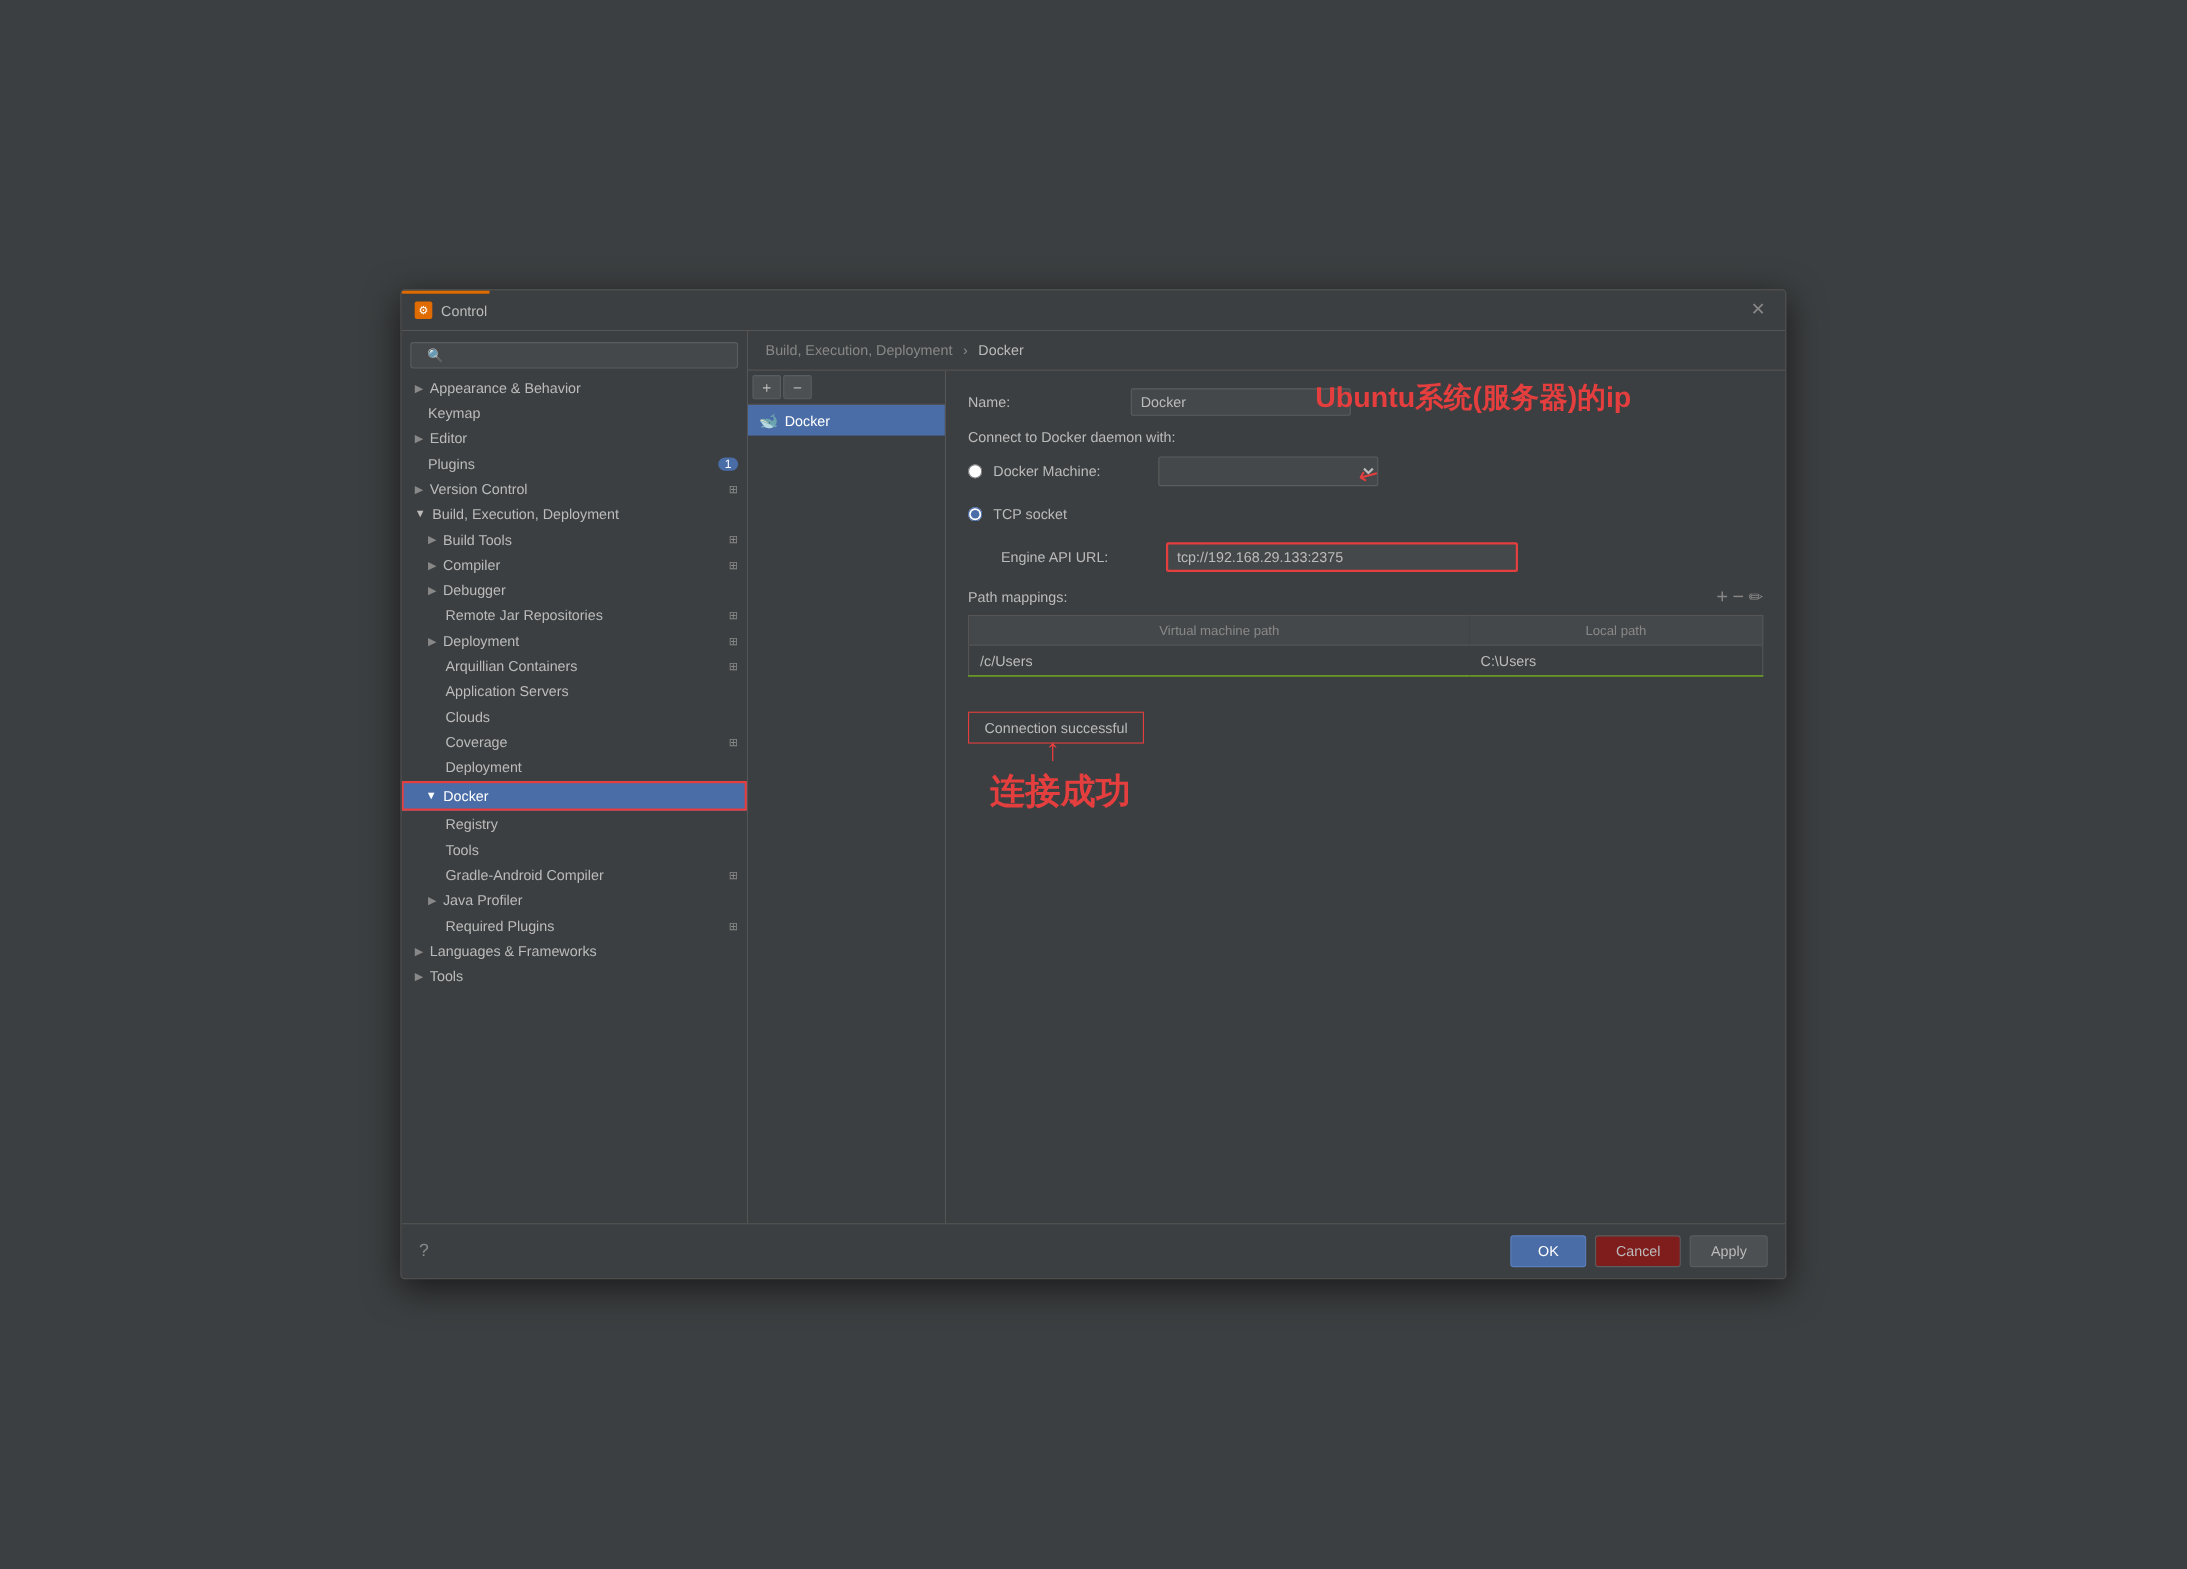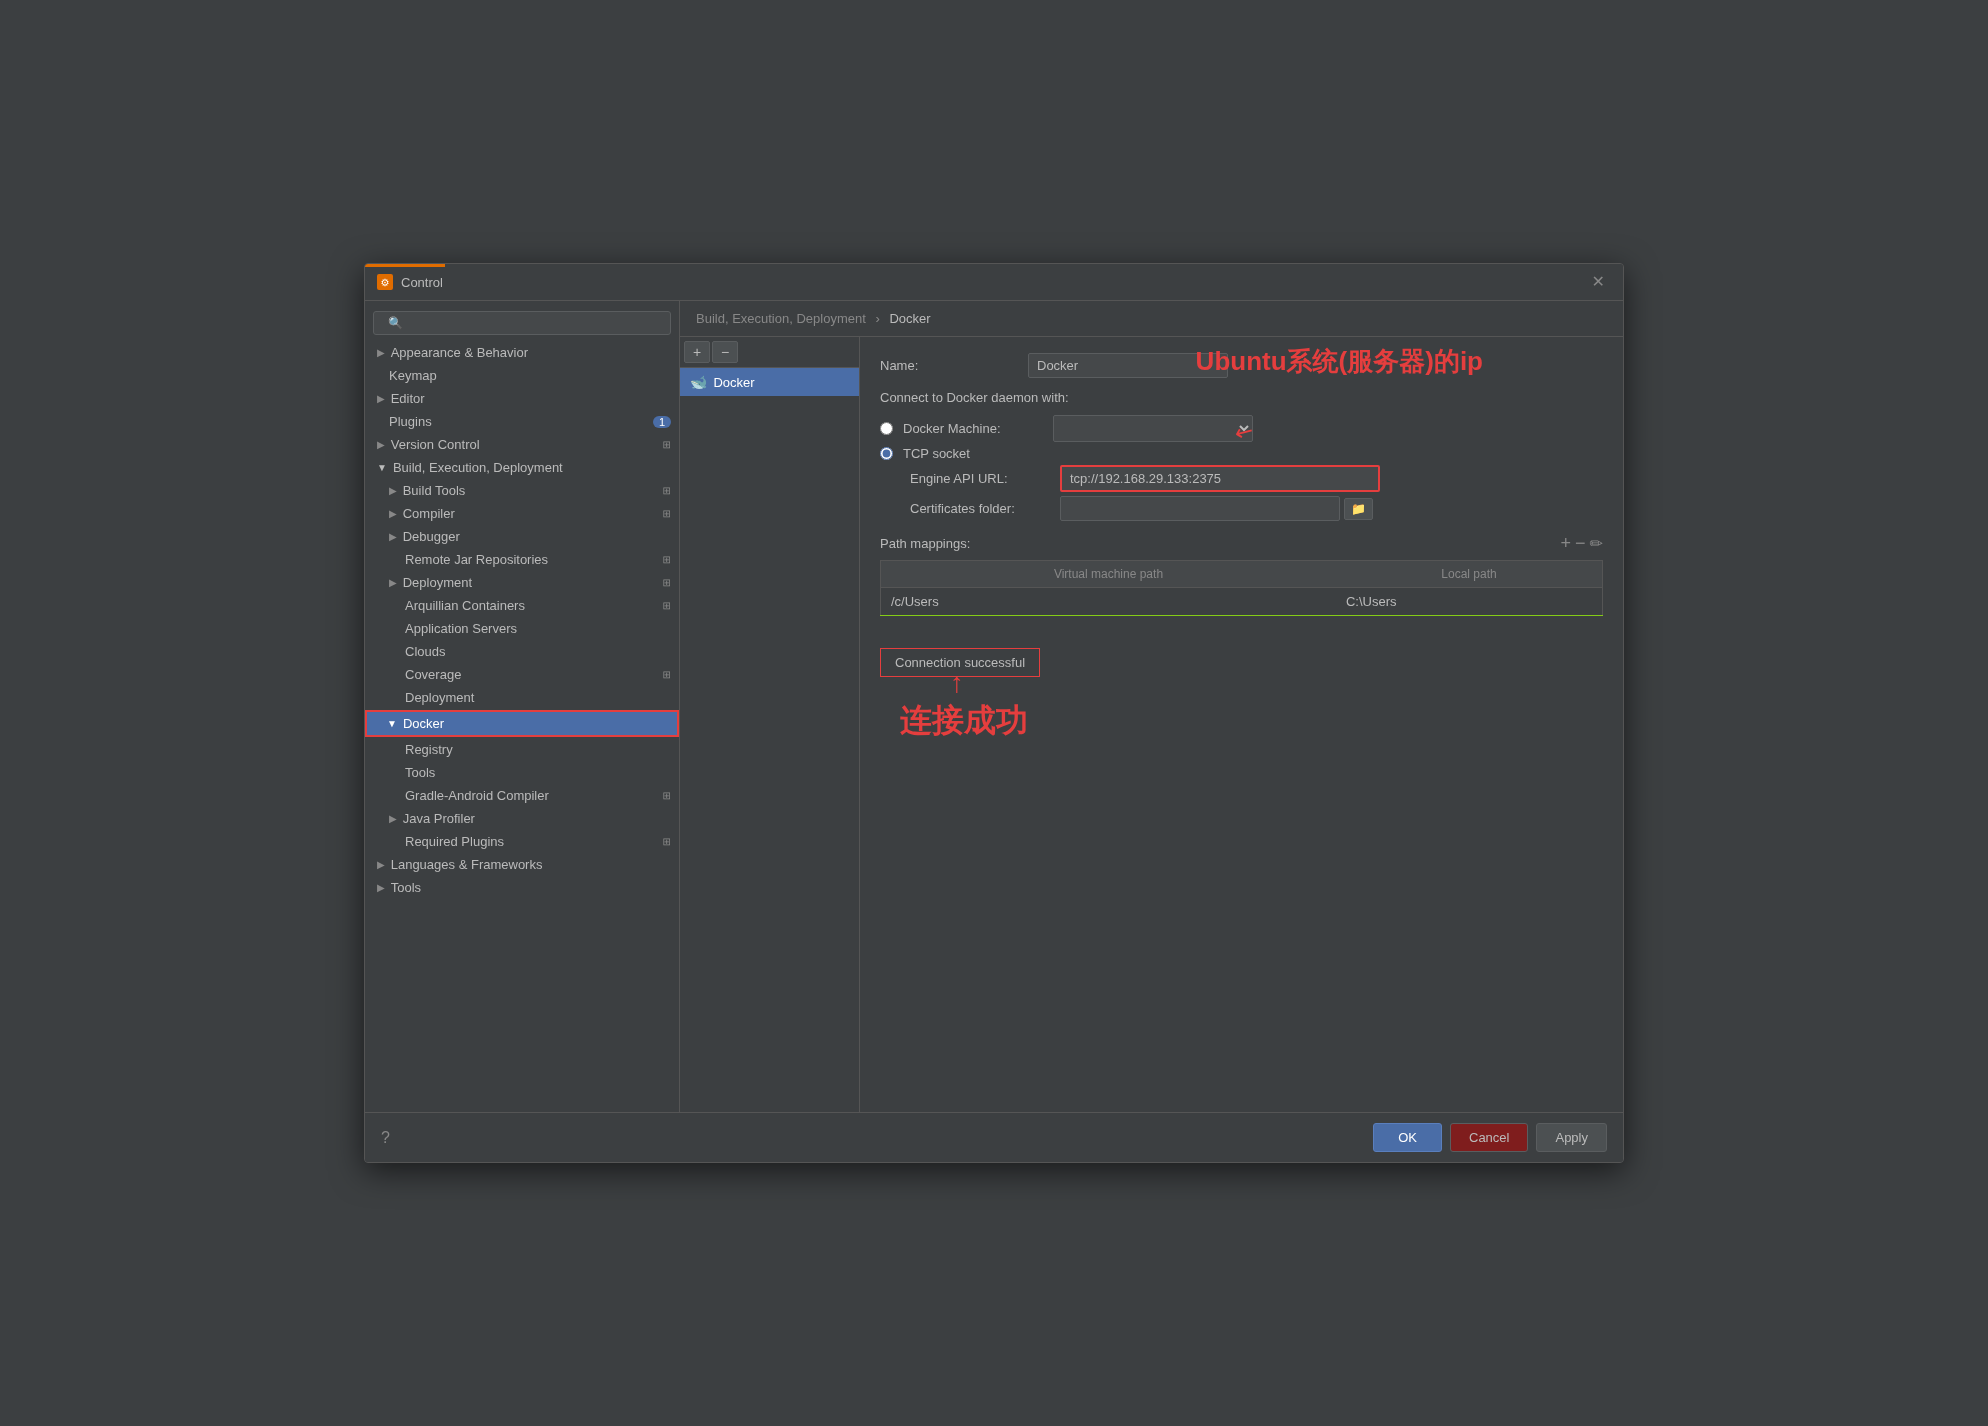--- a/index.html
+++ b/index.html
@@ -212,21 +212,21 @@
       outline: none;
     }
     .section-title {
       color: #bbbbbb;
       font-size: 13px;
       margin-bottom: 10px;
     }
     .radio-group {
       display: flex;
       flex-direction: column;
-      gap: 4px;
+      gap: 18px;
       margin-bottom: 12px;
       margin-left: 0;
     }
     .radio-row {
       display: flex;
       align-items: center;
       gap: 10px;
     }
     .radio-input {
       accent-color: #4a6da7;
@@ -561,27 +561,20 @@
             <div class="radio-row">
               <input type="radio" name="connection" class="radio-input" checked="" style="">
               <span class="radio-label">TCP socket</span>
             </div>
 
             <div class="radio-row" style="padding-left: 30px">
               <span class="form-label">Engine API URL:</span>
               <input type="text" class="url-input highlighted" value="tcp://192.168.29.133:2375" style="">
             </div>
 
-            <div class="radio-row" style="padding-left: 30px">
-              <span class="form-label">Certificates folder:</span>
-              <div class="folder-input-row">
-                <input type="text" class="folder-input" style="">
-                <button class="folder-btn">📁</button>
-              </div>
-            </div>
           </div>
 
           
           <div>
             <div style="display:flex; align-items:center; margin-bottom:4px;">
               <span class="section-title" style="margin-bottom:0">Path mappings:</span>
               <span style="margin-left:auto; color:#888; cursor:pointer; font-size:18px; margin-right:4px;">+</span>
               <span style="color:#888; cursor:pointer; font-size:18px; margin-right:4px;">−</span>
               <span style="color:#888; cursor:pointer; font-size:16px;">✏</span>
             </div>

